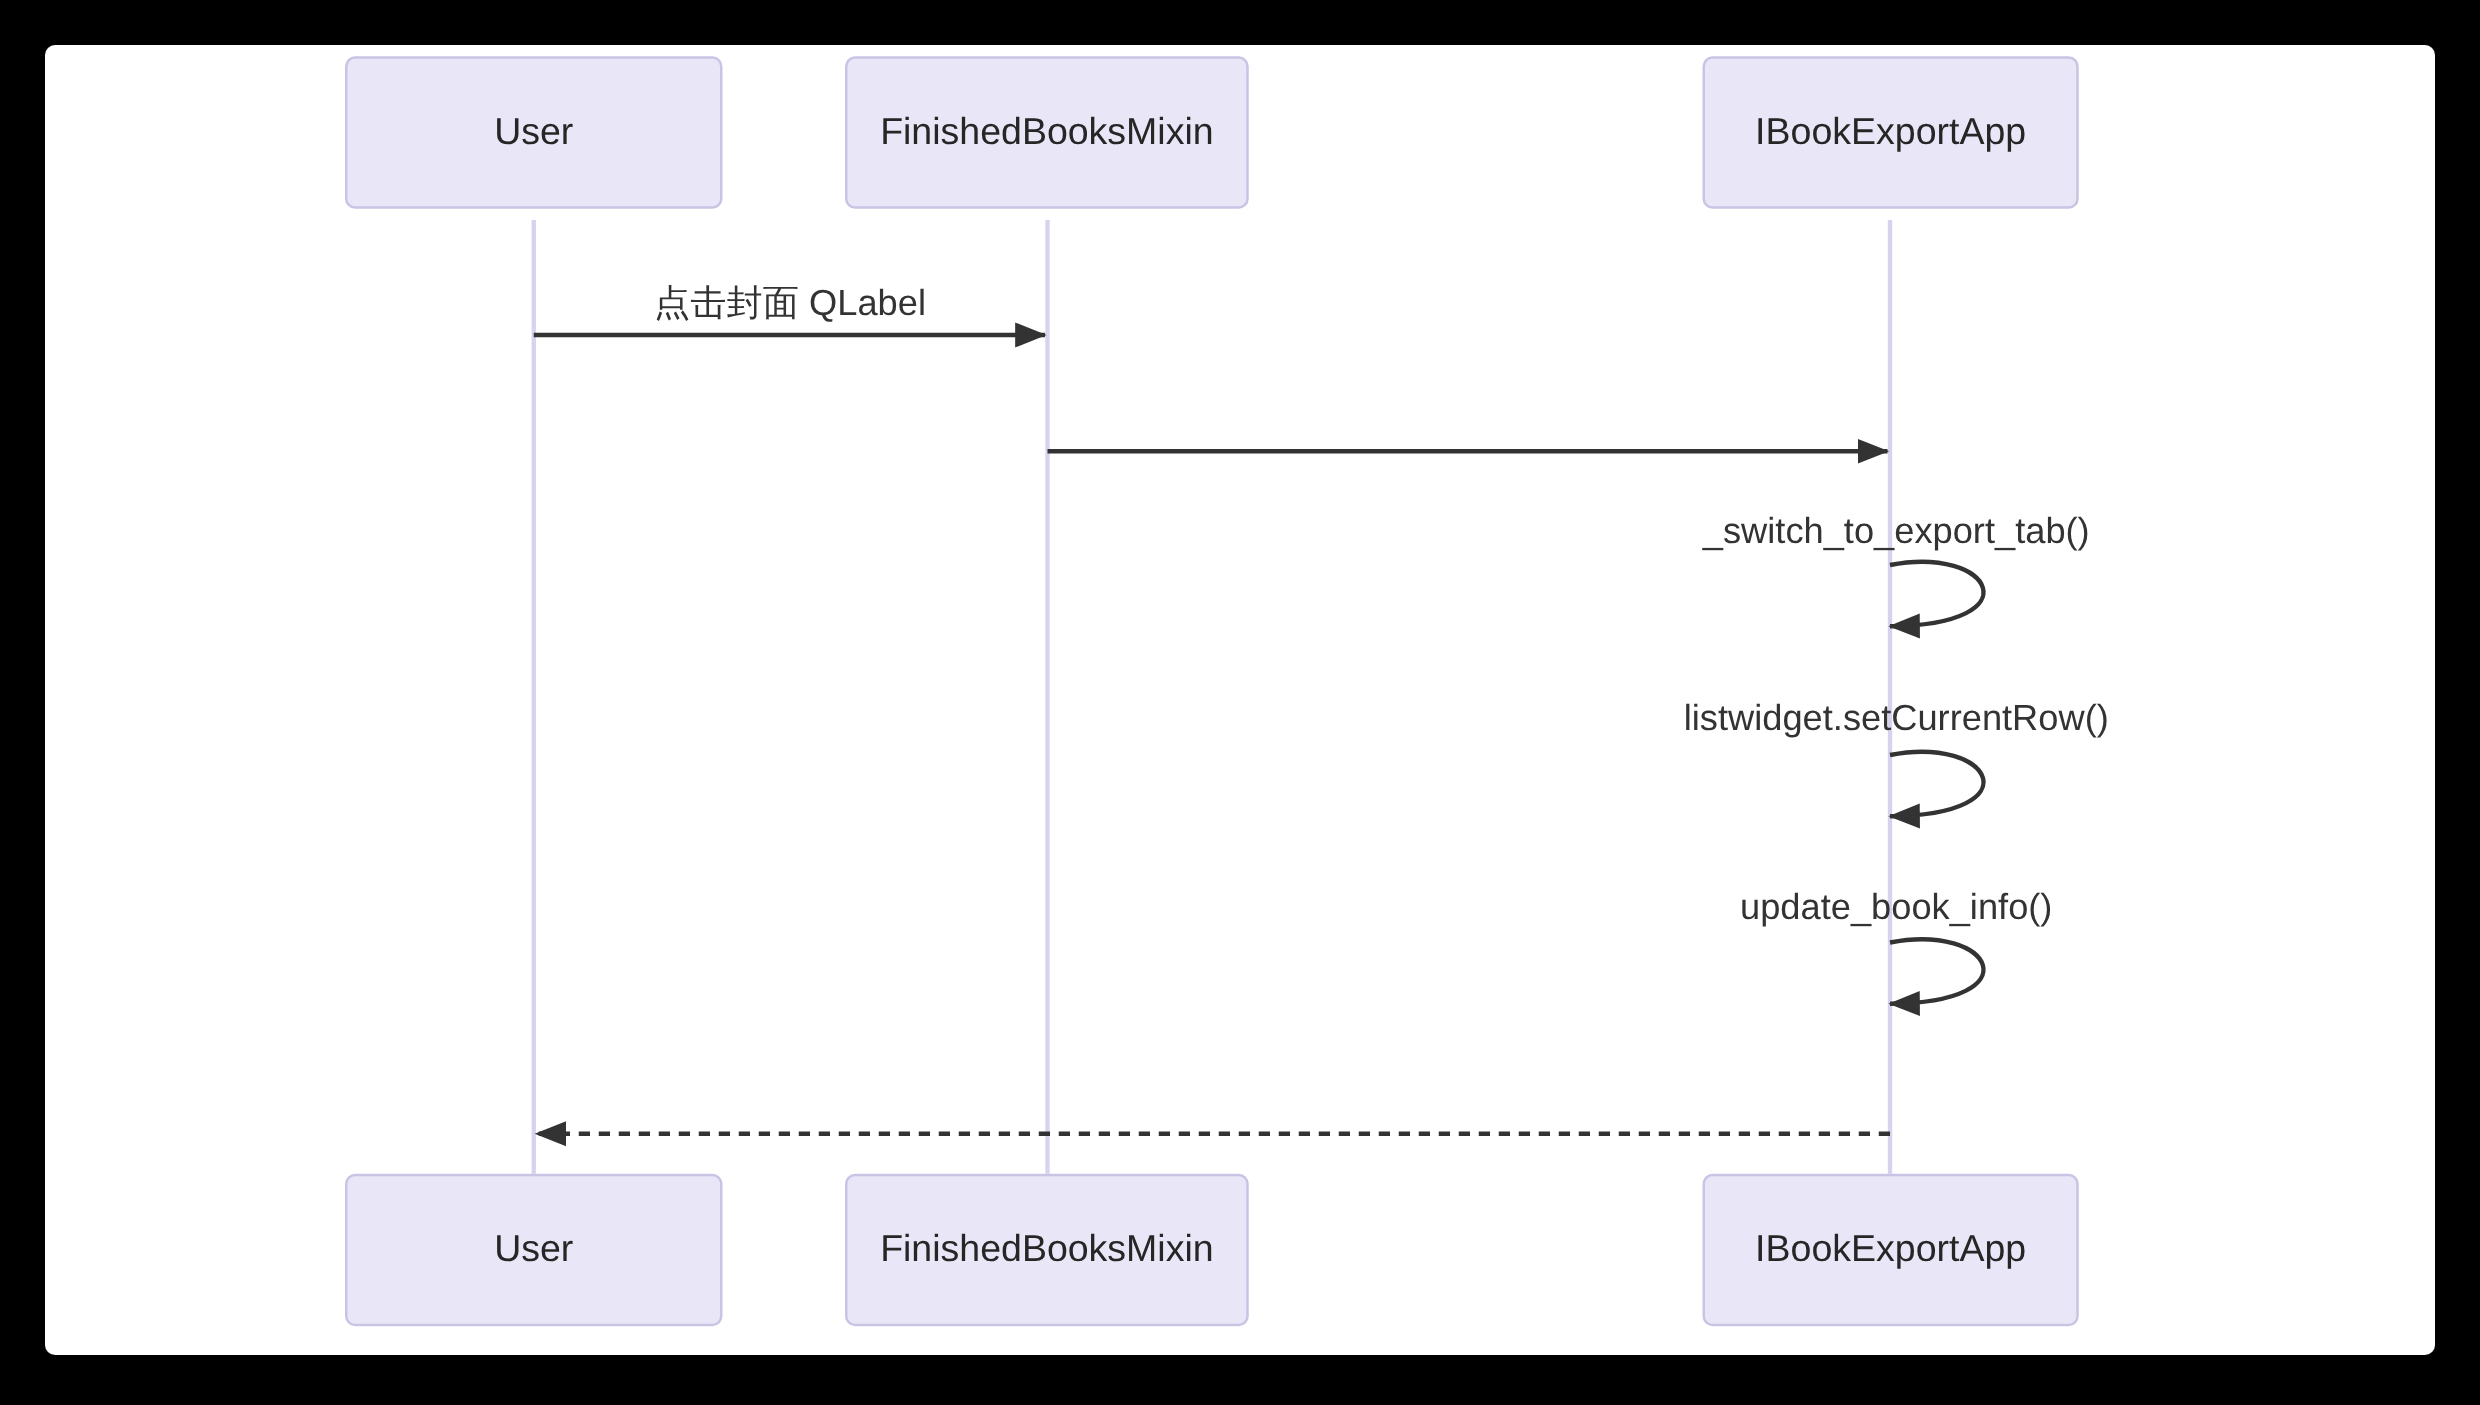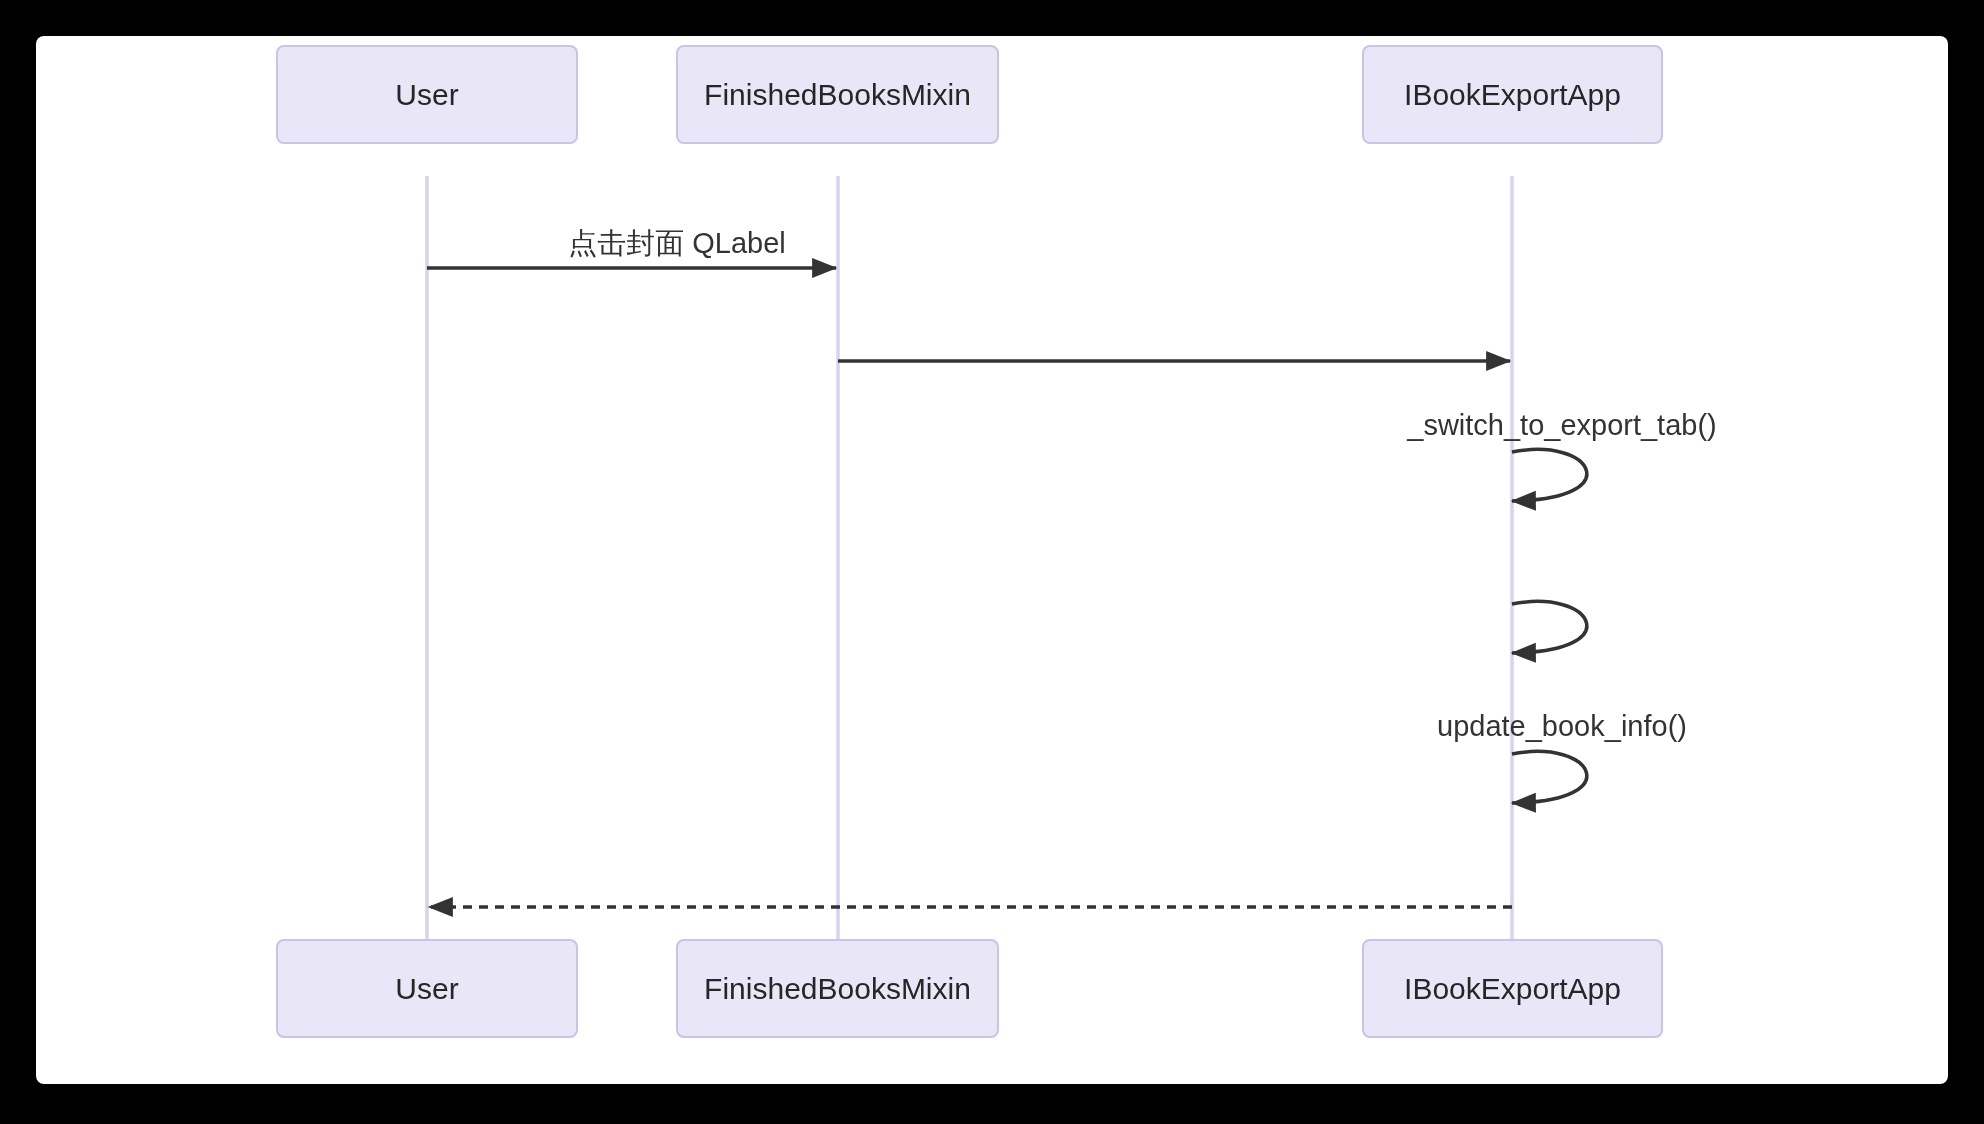--- a/index.html
+++ b/index.html
@@ -22,34 +22,34 @@
     position:absolute;left:36px;top:36px;width:1912px;height:1048px;
     background:var(--canvas);border-radius:8px;
   }
   .layer{position:absolute;left:0;top:0;width:1984px;height:1124px;}
   svg.layer{pointer-events:none;}
   .lifeline{stroke:var(--lifeline);stroke-width:3.5;fill:none;}
   .msgline{stroke:var(--message);stroke-width:3.5;fill:none;}
   .msgline.dashed{stroke-dasharray:9 7;}
   .arrowhead{fill:var(--message);}
   .actor-box{
-    position:absolute;height:99px;
+    position:absolute;height:122px;
     background:var(--actor-fill);
     border:2px solid var(--actor-border);
     border-radius:8px;
     box-sizing:border-box;
     display:flex;align-items:center;justify-content:center;
     font-size:30px;color:var(--text);
     white-space:nowrap;
   }
   .msg-label{
     position:absolute;
     transform:translateX(-50%);
     font-size:29px;line-height:31px;color:var(--message);
-    white-space:nowrap;text-align:center;margin-left:45px;
+    white-space:nowrap;text-align:center;
   }
 </style>
 </head>
 <body>
 
 <div class="panel"></div>
 
 <svg class="layer" width="1984" height="1124" viewBox="0 0 1984 1124" xmlns="http://www.w3.org/2000/svg">
   <defs>
     <marker id="arrow" viewBox="0 0 12 10" refX="11" refY="5" markerWidth="7.5" markerHeight="6.2" orient="auto">
@@ -89,14 +89,15 @@
   </div>
   <div class="actor-box" style="left:676px;top:939px;width:323px;">
     <span>FinishedBooksMixin</span>
   </div>
   <div class="actor-box" style="left:1362px;top:939px;width:301px;">
     <span>IBookExportApp</span>
   </div>
 
   <div class="msg-label" style="left:632px;top:228px;">点击封面 QLabel</div>
   <div class="msg-label" style="left:1517px;top:410px;">_switch_to_export_tab()</div>
+  <div class="msg-label" style="left:1517px;top:560px;">listwidget.setCurrentRow()</div>
   <div class="msg-label" style="left:1517px;top:711px;text-align:center;">update_book_info()</div>
 </div>
 
 </body></html>

